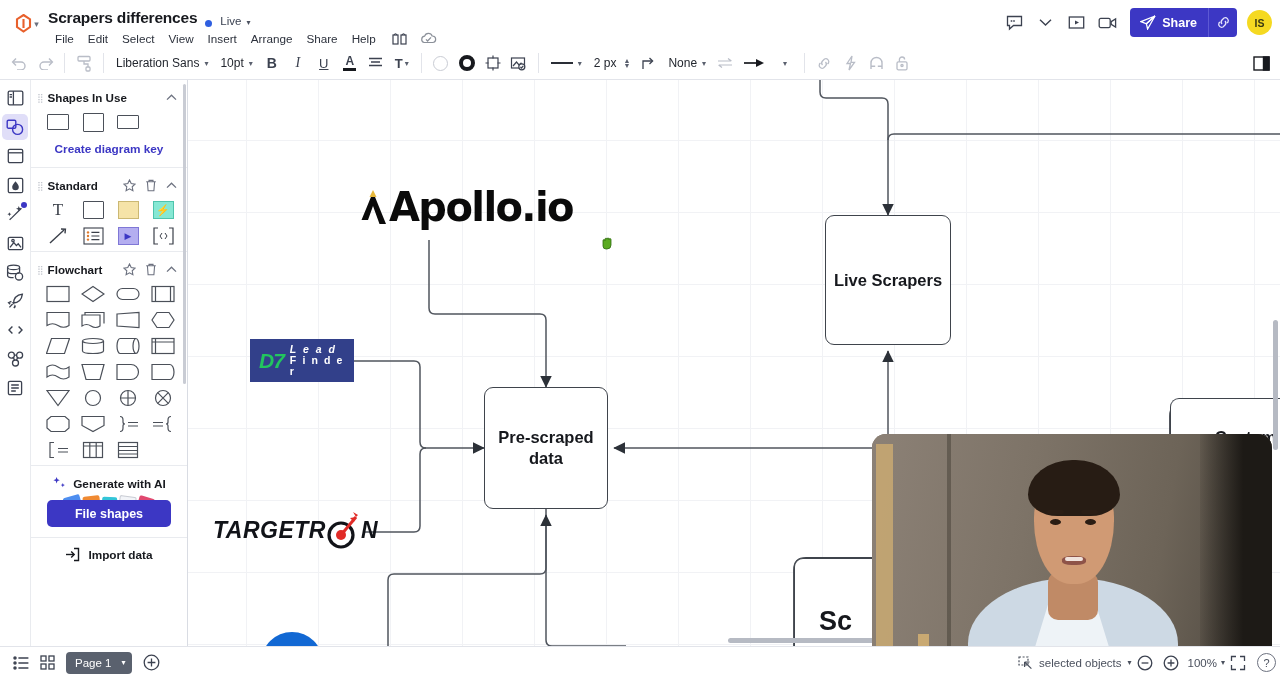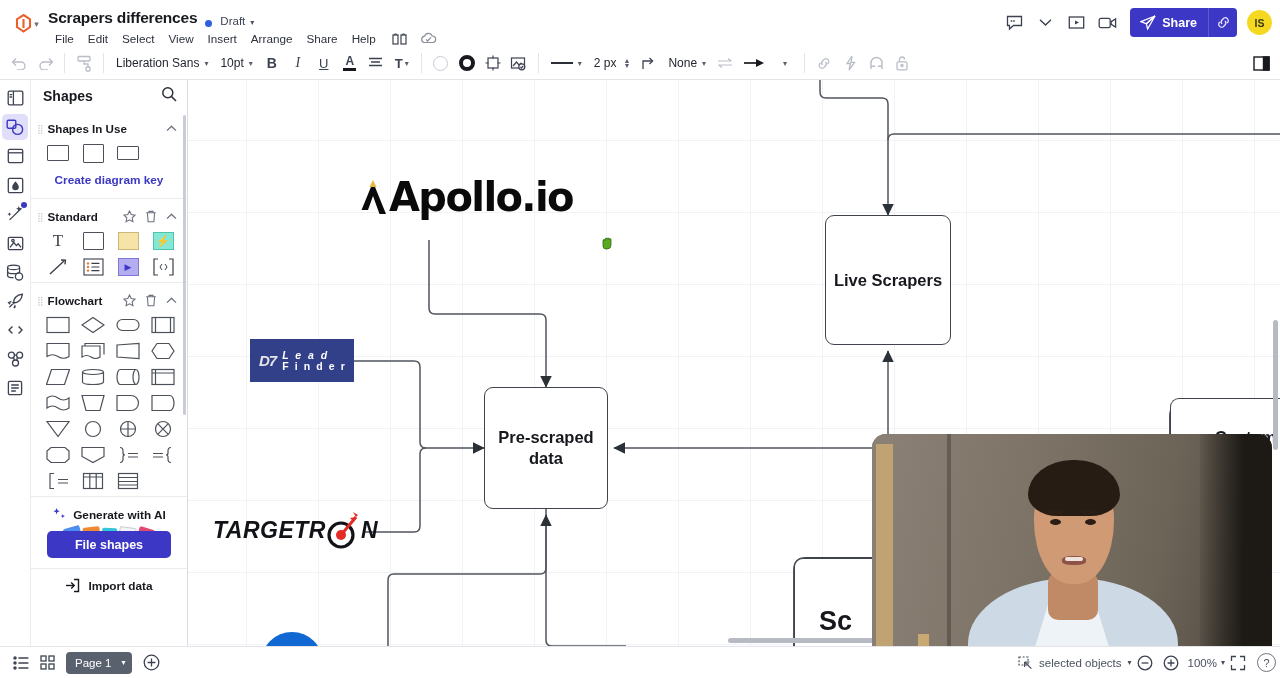--- a/index.html
+++ b/index.html
@@ -190,33 +190,33 @@
   .node {
     position: absolute; border: 1.7px solid #3f444c; border-radius: 9px;
     background: #fff; display: flex; align-items: center; justify-content: center;
     text-align: center; font-size: 16.5px; font-weight: bold; color: #16181d;
     line-height: 21px;
   }
   svg.lines { position: absolute; inset: 0; width: 1092px; height: 566px; overflow: visible; }
 
   
   .logo-apollo {
-    position: absolute; left: 168px; top: 94px;
+    position: absolute; left: 168px; top: 104px;
     display: flex; align-items: center;
   }
   .apollo-text {
     font-size: 40px; font-weight: bold; color: #0a0a0a;
     letter-spacing: -1.6px; font-family: "DejaVu Sans", sans-serif;
   }
   .logo-d7 {
     position: absolute; left: 62px; top: 259px; width: 104px; height: 43px;
     background: #32408a; display: flex; align-items: center; gap: 6px;
     padding-left: 9px;
   }
-  .d7-mark { font-size: 15px; font-weight: bold; color: #e5e5e5; letter-spacing: -1px; font-style: italic; }
+  .d7-mark { font-size: 21px; font-weight: bold; color: #22c55e; letter-spacing: -1px; font-style: italic; }
   .d7-text { display: flex; flex-direction: column; line-height: 11px; }
   .d7-l1 { font-size: 10.5px; font-weight: bold; color: #fff; letter-spacing: 2px; font-style: italic; }
   .d7-l2 { font-size: 10.5px; font-weight: bold; color: #fff; letter-spacing: 1.6px; }
   .logo-targetron {
     position: absolute; left: 25px; top: 430px; display: flex; align-items: center;
   }
   .tg-text {
     font-size: 23px; font-weight: bold; font-style: italic; color: #111318;
     letter-spacing: 0.5px;
   }
@@ -307,21 +307,21 @@
         <path d="M8.5 1 L15 5.2 L15 13 L8.5 17.5 L2 13 L2 5.2 Z" fill="none" stroke="#e8602c" stroke-width="2.1"></path>
         <path d="M8.5 5 L8.5 14" stroke="#e8602c" stroke-width="2.1"></path>
       </svg>
       <span class="logo-caret">▾</span>
     </div>
 
     <div class="title-block">
       <div class="title-row">
         <span class="doc-title">Scrapers differences</span>
         <span class="status-dot"></span>
-        <span class="status-text">Draft</span>
+        <span class="status-text">Live</span>
         <span class="status-caret">▾</span>
       </div>
       <div class="menubar">
         <span class="menu-item">File</span>
         <span class="menu-item">Edit</span>
         <span class="menu-item">Select</span>
         <span class="menu-item">View</span>
         <span class="menu-item">Insert</span>
         <span class="menu-item">Arrange</span>
         <span class="menu-item">Share</span>
@@ -603,29 +603,20 @@
     </span>
     <span class="rail-btn">
       <svg width="16" height="16" viewBox="0 0 16 16" fill="none" stroke="currentColor" stroke-width="1.3">
           <rect x="1.4" y="1.4" width="13.2" height="13.2" rx="1.4"></rect>
           <path d="M4.2 5 h7.6 M4.2 8 h7.6 M4.2 11 h4.6"></path>
         </svg>
     </span>
   </div>
 
   <div class="panel">
-    <div class="panel-head">
-      <span class="panel-title">Shapes</span>
-      <span>
-        <svg width="16" height="16" viewBox="0 0 16 16" fill="none" stroke="#2b303a" stroke-width="1.5">
-            <circle cx="6.8" cy="6.8" r="5"></circle>
-            <path d="M10.6 10.6 L15 15"></path>
-          </svg>
-      </span>
-    </div>
     <div class="panel-body">
 
       <div class="sect">
         <div class="sect-head">
           <span class="grip">⣿</span>
           <span class="sect-name">Shapes In Use</span>
           <span class="sect-ico">
             <svg width="11" height="7" viewBox="0 0 11 7" fill="none" stroke="currentColor" stroke-width="1.3">
                 <path d="M1 5.6 L5.5 1.2 L10 5.6"></path>
               </svg>

